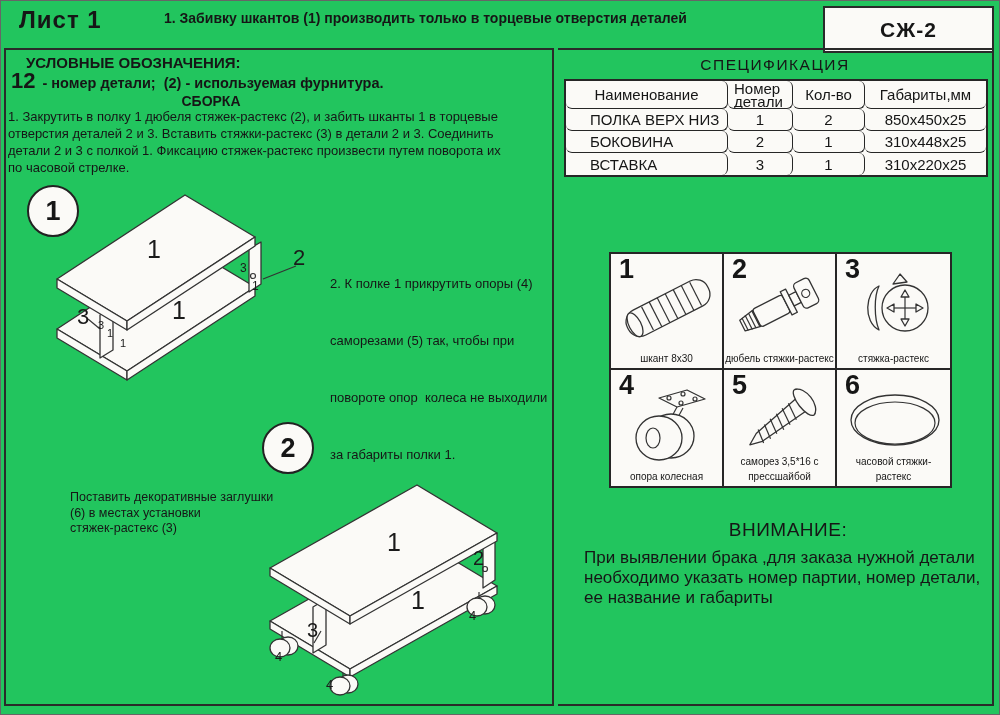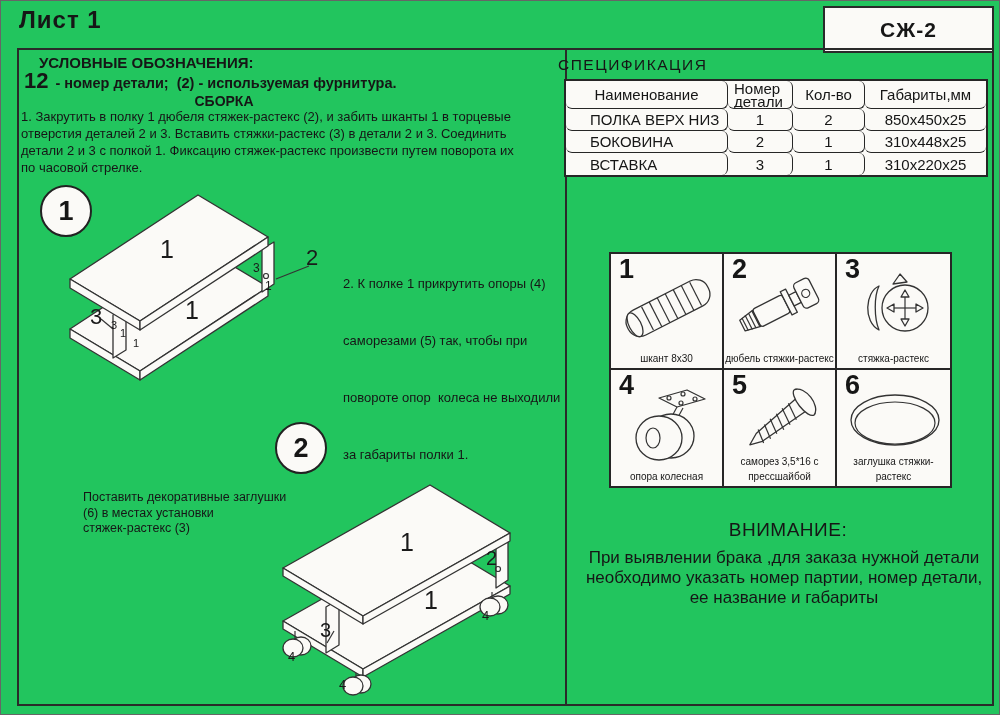--- a/index.html
+++ b/index.html
@@ -11,21 +11,21 @@
   }
   .abs { position:absolute; }
   .sheet-title { left:18px; top:5px; font-size:24px; font-weight:bold; letter-spacing:1px; }
   .header-note { left:163px; top:9px; font-size:14px; font-weight:bold; }
   .doc-code-box {
     left:822px; top:5px; width:171px; height:47px; border:2px solid #2a2a2a;
     display:flex; align-items:center; justify-content:center;
     font-size:21px; font-weight:bold; letter-spacing:1px; background:#fbfaf7;
   }
   .panel { border:2px solid #2a2a2a; background:transparent; }
-  .left-panel  { left:16px;  top:47px; width:550px; height:658px; }
+  .left-panel  { left:3px;  top:47px; width:550px; height:658px; }
   .right-panel { left:557px; top:47px; width:436px; height:658px; border-left:none; }
 
   
   .legend-title { left:20px; top:4px; font-size:15px; font-weight:bold; }
   .legend-line { left:5px; top:18px; display:flex; align-items:baseline; font-weight:bold; }
   .legend-num { font-size:22px; }
   .legend-rest { font-size:14.5px; margin-left:7px; white-space:pre-wrap; }
   .assembly-title { left:85px; top:43px; width:240px; text-align:center; font-size:14px; font-weight:bold; }
   .step1 { left:2px; top:58px; width:543px; font-size:13px; line-height:17px; }
   .step2 { left:324px; top:186px; width:220px; font-size:13px; line-height:19px; white-space:pre-wrap; }
@@ -37,21 +37,21 @@
   }
   .badge1 { left:21px; top:135px; }
   .badge2 { left:256px; top:372px; }
   .fig1-svg { left:41px; top:136px; }
   .fig2-svg { left:253px; top:429px; }
   svg .face { fill:#fbfaf7; stroke:#333; stroke-width:1.3px; stroke-linejoin:round; }
   svg .ln { fill:none; stroke:#333; stroke-width:1.2px; }
   svg .lbl { fill:#1a1a1a; font-family:"Liberation Sans", sans-serif; }
 
   
-  .spec-title { left:0; top:6px; width:434px; text-align:left; font-size:15.5px; letter-spacing:1.5px; }
+  .spec-title { left:0; top:6px; width:434px; text-align:center; font-size:15.5px; letter-spacing:1.5px; }
   .spec-table {
     left:6px; top:29px; display:grid; border:2px solid #262626; background:#fbfaf7;
     grid-template-columns:162px 65px 72px 121px;
     grid-template-rows:28px 22px 22px 22px;
   }
   .spec-cell {
     border-right:1.5px solid #262626; border-bottom:1.5px solid #262626;
     display:flex; align-items:center; justify-content:center;
     font-size:15px; overflow:hidden;border-radius:6px;
   }
@@ -64,28 +64,29 @@
     left:51px; top:202px; display:grid; border:2px solid #262626; background:#fbfaf7;
     grid-template-columns:113px 113px 113px; grid-template-rows:116px 116px;
   }
   .hw-cell { position:relative; border-right:2px solid #262626; border-bottom:2px solid #262626; }
   .hw-cell.lastcol { border-right:none; }
   .hw-cell.lastrow { border-bottom:none; }
   .hw-num { position:absolute; left:8px; top:0px; font-size:27px; font-weight:bold; }
   .hw-icon { position:absolute; left:0; top:16px; }
   .hw-cap { position:absolute; left:1px; right:1px; bottom:2px; text-align:center; font-size:10px; line-height:15px; }
   .attn-title { left:30px; top:469px; width:400px; text-align:center; font-size:19px; letter-spacing:0.5px; }
-  .attn-text { left:26px; top:498px; width:400px; font-size:17px; line-height:20px;text-align:center; }
+  .attn-text { left:26px; top:498px; width:400px; font-size:17px; line-height:20px; }
 </style>
 </head>
 <body>
 
 <div class="page">
 
   <div class="abs sheet-title">Лист 1</div>
+  <div class="abs header-note">1. Забивку шкантов (1) производить только в торцевые отверстия деталей</div>
   <div class="abs doc-code-box">
     <span>СЖ-2</span>
   </div>
 
   <div class="abs panel left-panel">
     <div class="abs legend-title">УСЛОВНЫЕ ОБОЗНАЧЕНИЯ:</div>
     <div class="abs legend-line">
       <span class="legend-num">12</span>
       <span class="legend-rest">- номер детали;  (2) - используемая фурнитура.</span>
     </div>
@@ -301,21 +302,21 @@
         </svg>
         <div class="hw-cap">саморез 3,5*16 с прессшайбой</div>
       </div>
 
       <div class="hw-cell lastcol lastrow">
         <div class="hw-num">6</div>
         <svg class="hw-icon" width="111" height="74" viewBox="0 0 111 74">
           <ellipse class="face" cx="58" cy="34" rx="44" ry="25"></ellipse>
           <ellipse class="ln" cx="58" cy="37" rx="40" ry="21"></ellipse>
         </svg>
-        <div class="hw-cap">заглушка стяжки-растекс</div>
+        <div class="hw-cap">часовой стяжки-растекс</div>
       </div>
     </div>
 
     <div class="abs attn-title">ВНИМАНИЕ:</div>
     <div class="abs attn-text">
       <div>При выявлении брака ,для заказа нужной детали</div>
       <div>необходимо указать номер партии, номер детали,</div>
       <div>ее название и габариты</div>
     </div>
   </div>

